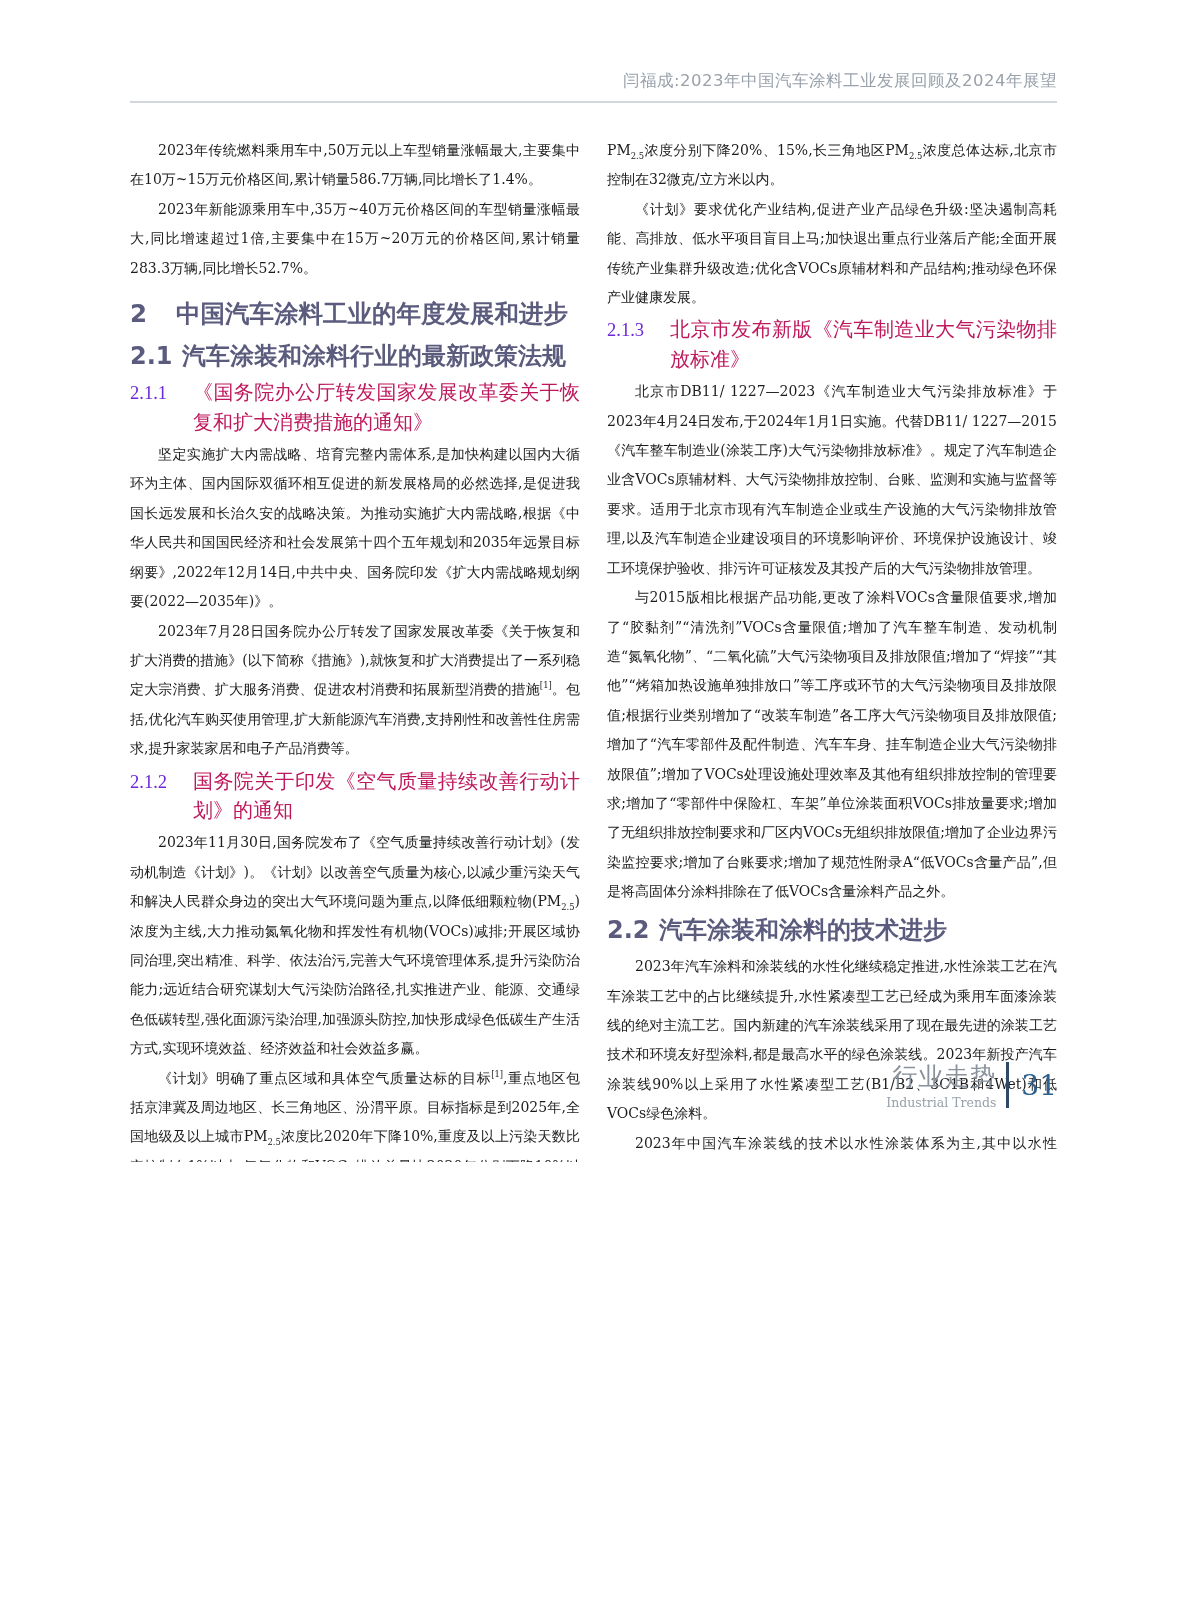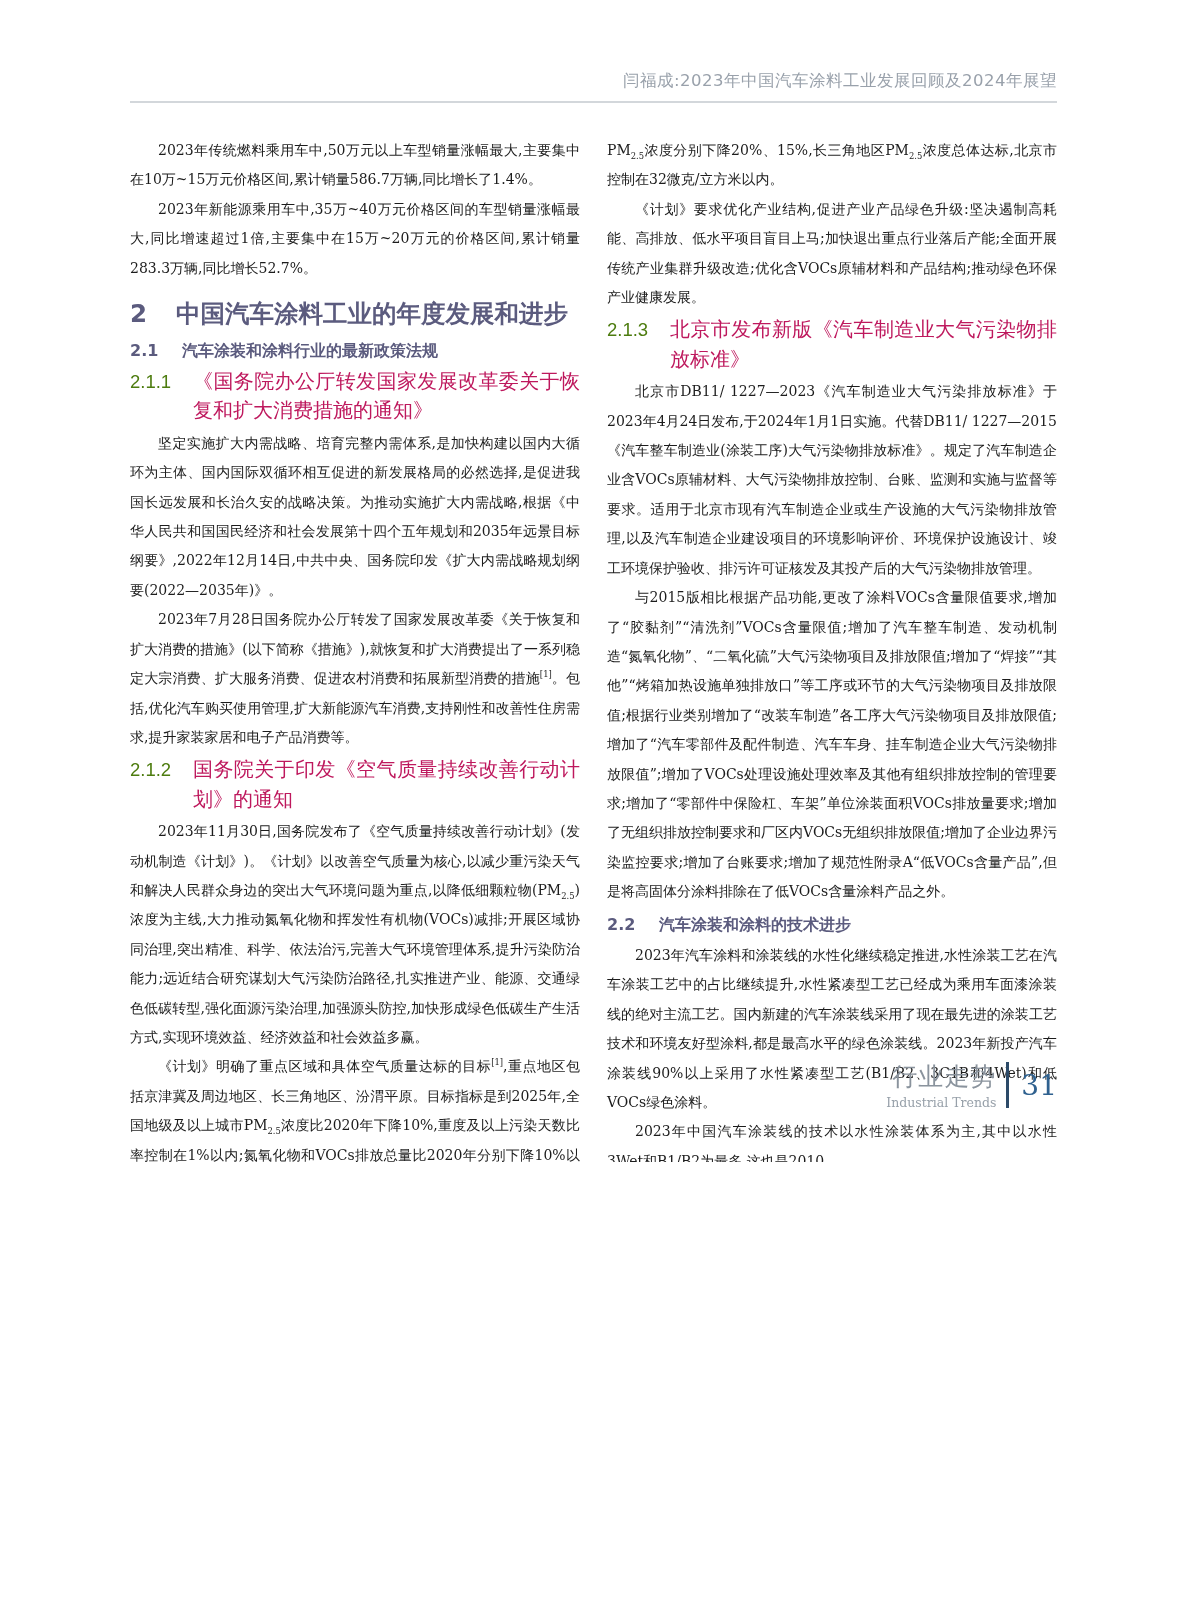--- a/index.html
+++ b/index.html
@@ -49,36 +49,36 @@
     font-size:24.5px;
     color:#5b5b7e;
     line-height:1.25;
   }
   .h-main .num{flex:0 0 46px;}
   .h-sub{
     display:flex;align-items:flex-start;
     margin:7px 0 5px 0;
     font-family:"DejaVu Sans","Liberation Sans",sans-serif;
     font-weight:bold;
-    font-size:16px;
+    font-size:24px;
     color:#5b5b7e;
     line-height:1.4;
   }
   .h-sub .num{flex:0 0 52px;font-weight:bold;}
   .h-item{
     display:flex;align-items:baseline;
     margin:3px 0 3px 0;
     font-size:20px;
     line-height:29.4px;
   }
   .h-item .num{
     flex:0 0 63px;
-    font-family:Liberation Sans, sans-serif;
+    font-family:Liberation Serif, serif;
     font-size:18.5px;
-    color:#4d7c0f;
+    color:#6d28d9;
   }
   .h-item .ttl{flex:1;color:#be185d;text-align:justify;}
   .page-footer{
     position:absolute;
     right:130px;bottom:52px;
     display:flex;align-items:center;
   }
   .footer-label{text-align:right;padding-right:10px;}
   .footer-cn{
     font-family:"DejaVu Sans","Liberation Sans",sans-serif;

